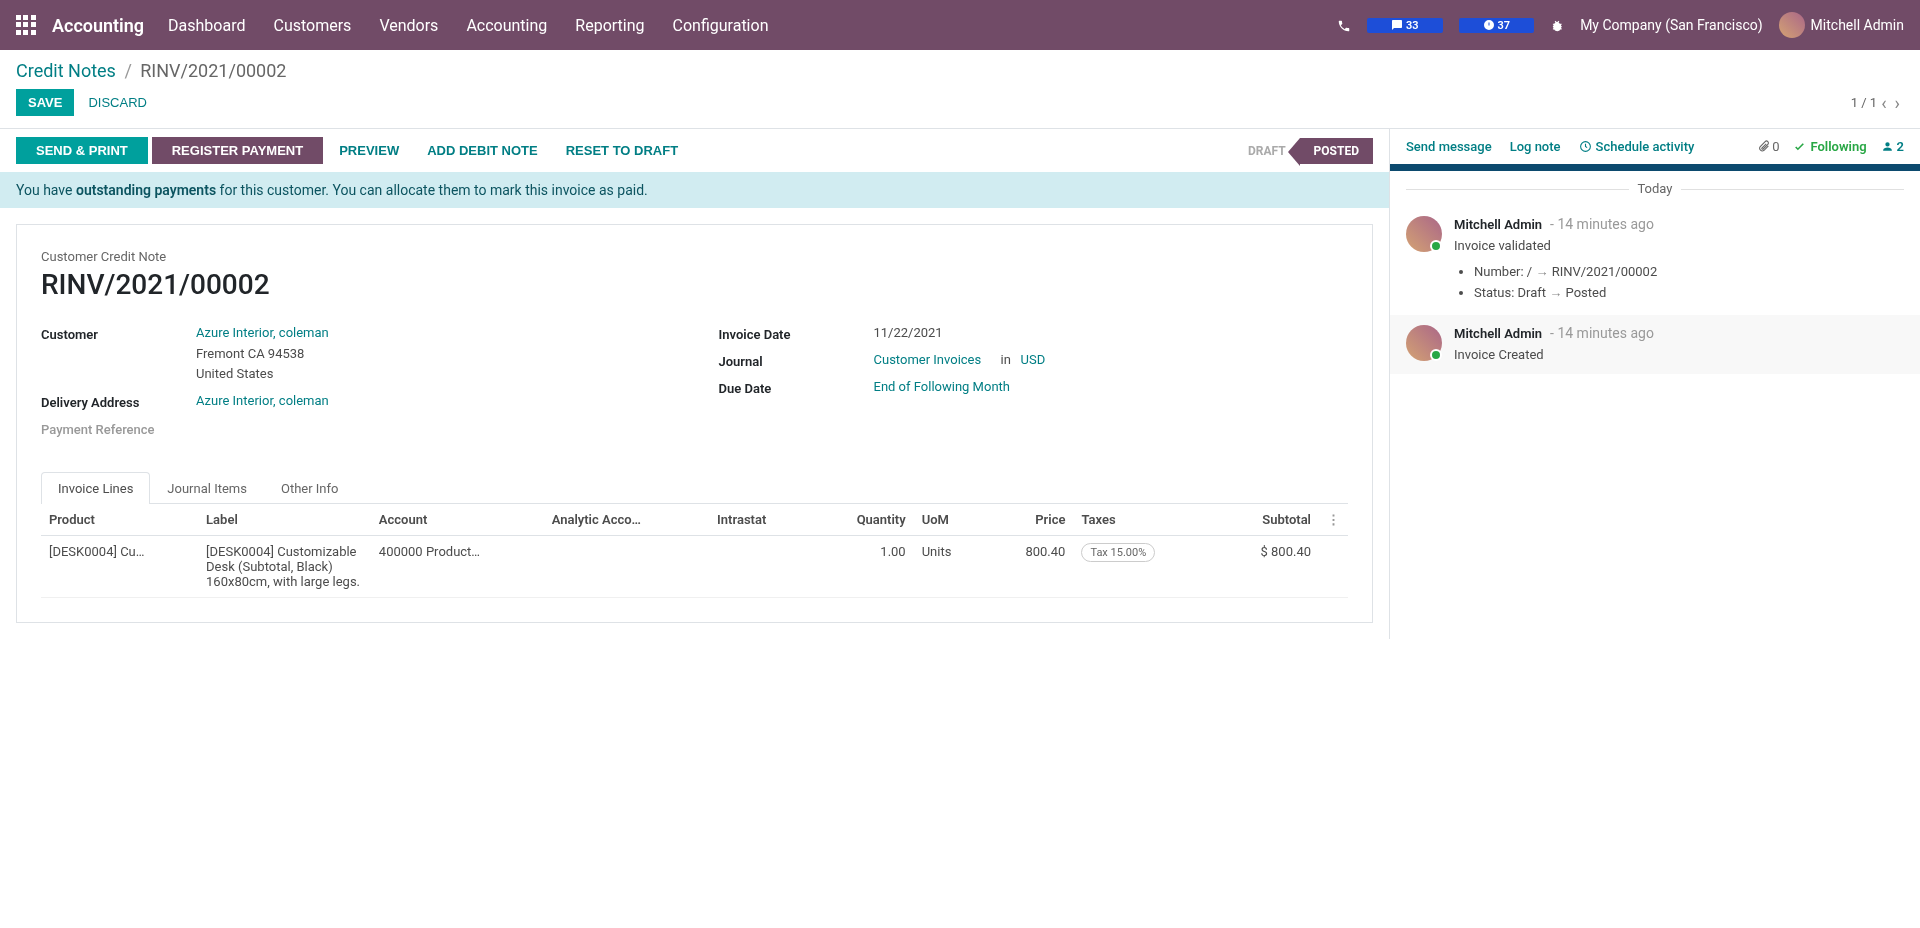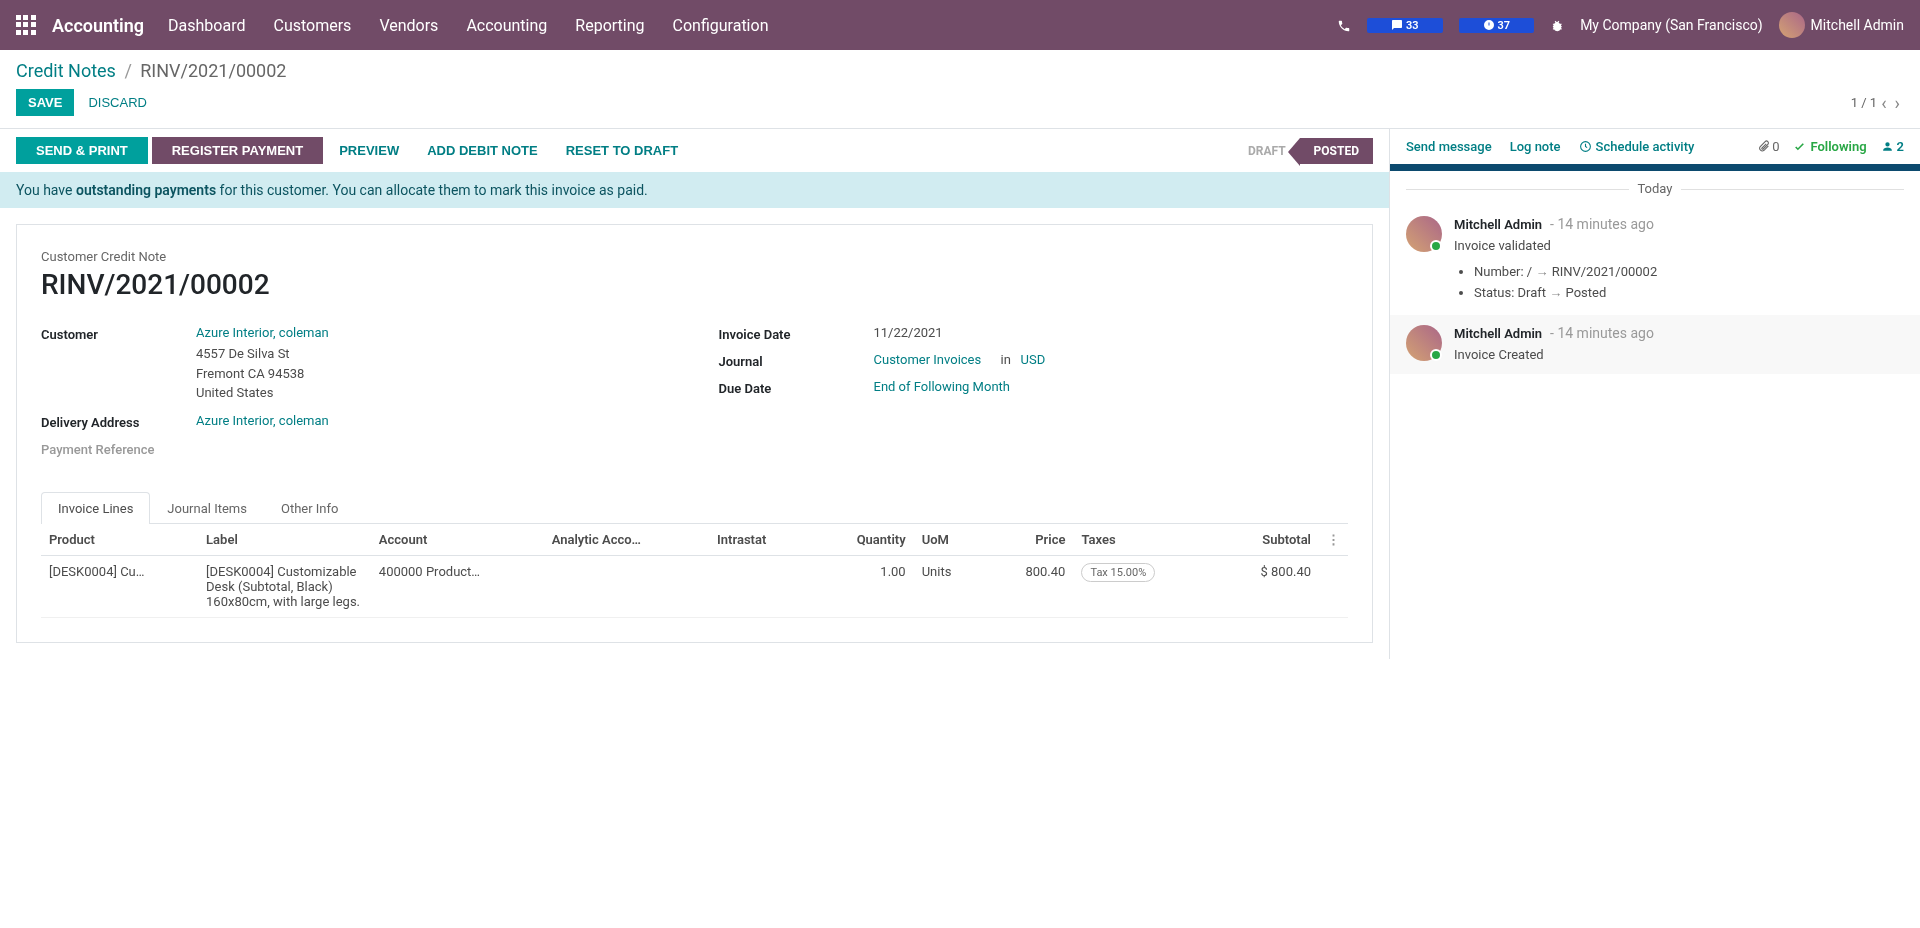--- a/index.html
+++ b/index.html
@@ -207,21 +207,20 @@
       <div class="form-label-small">Customer Credit Note</div>
       <div class="doc-name">RINV/2021/00002</div>
 
       <div class="form-grid">
         <div class="form-col">
           <div class="field-row">
             <div class="lbl">Customer</div>
             <div class="val">
               <a>Azure Interior, coleman</a>
               <div class="addr">
-                <div>4557 De Silva St</div>
                 <div>Fremont CA 94538</div>
                 <div>United States</div>
               </div>
             </div>
           </div>
           <div class="field-row">
             <div class="lbl">Delivery Address</div>
             <div class="val"><a>Azure Interior, coleman</a></div>
           </div>
           <div class="field-row">

